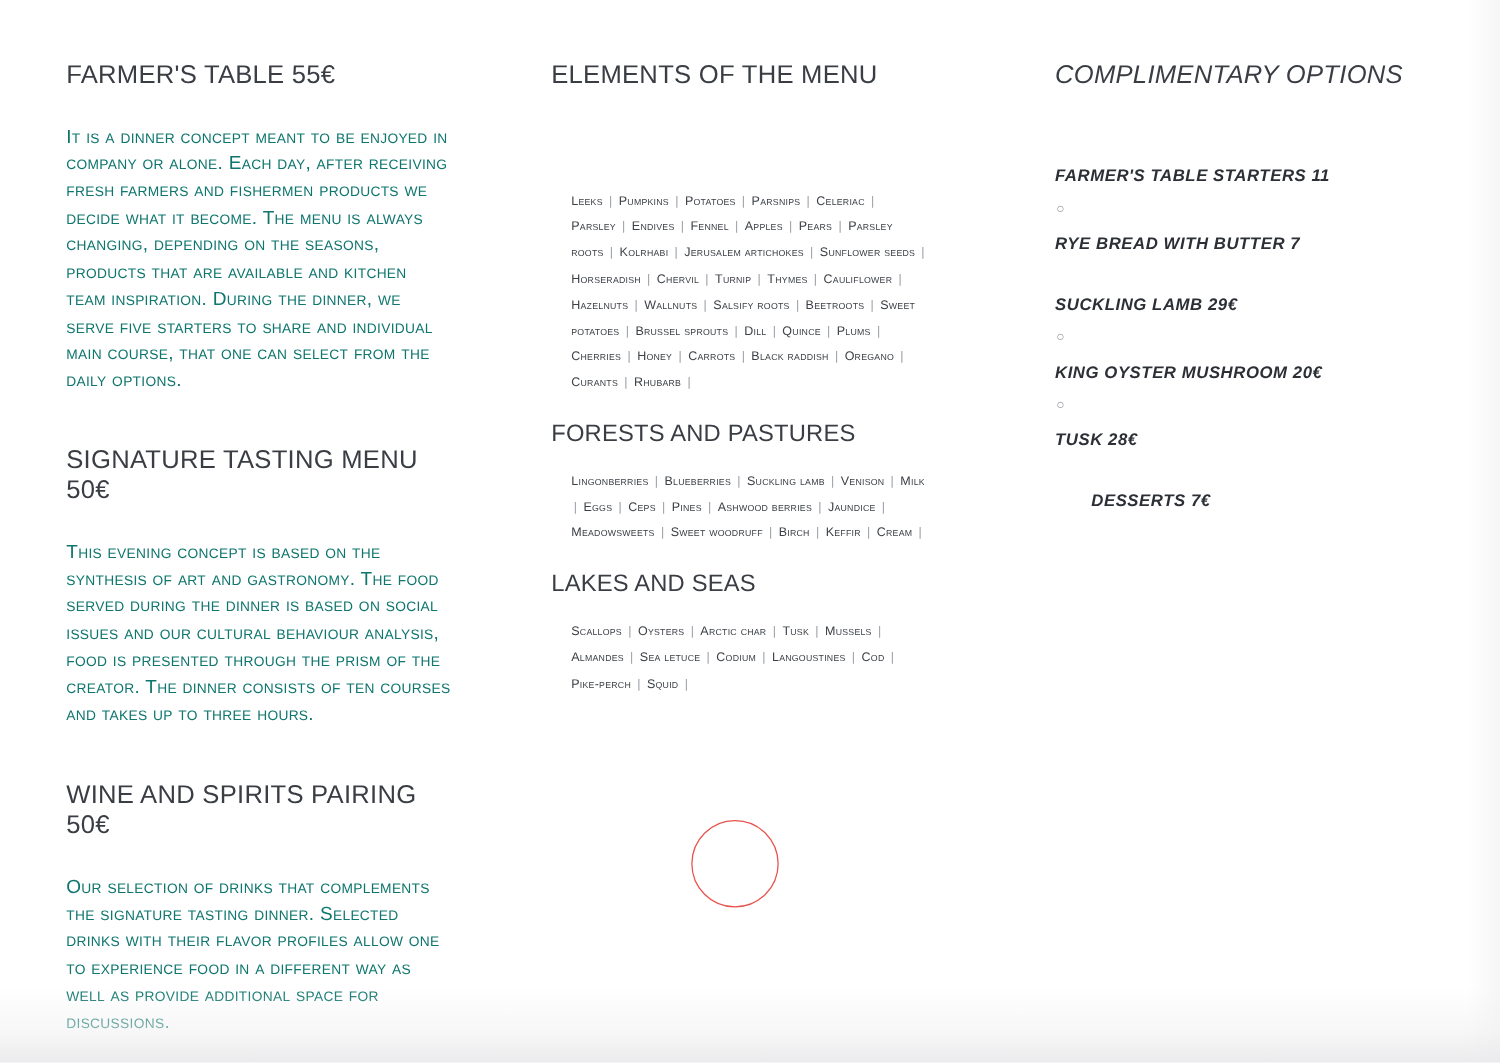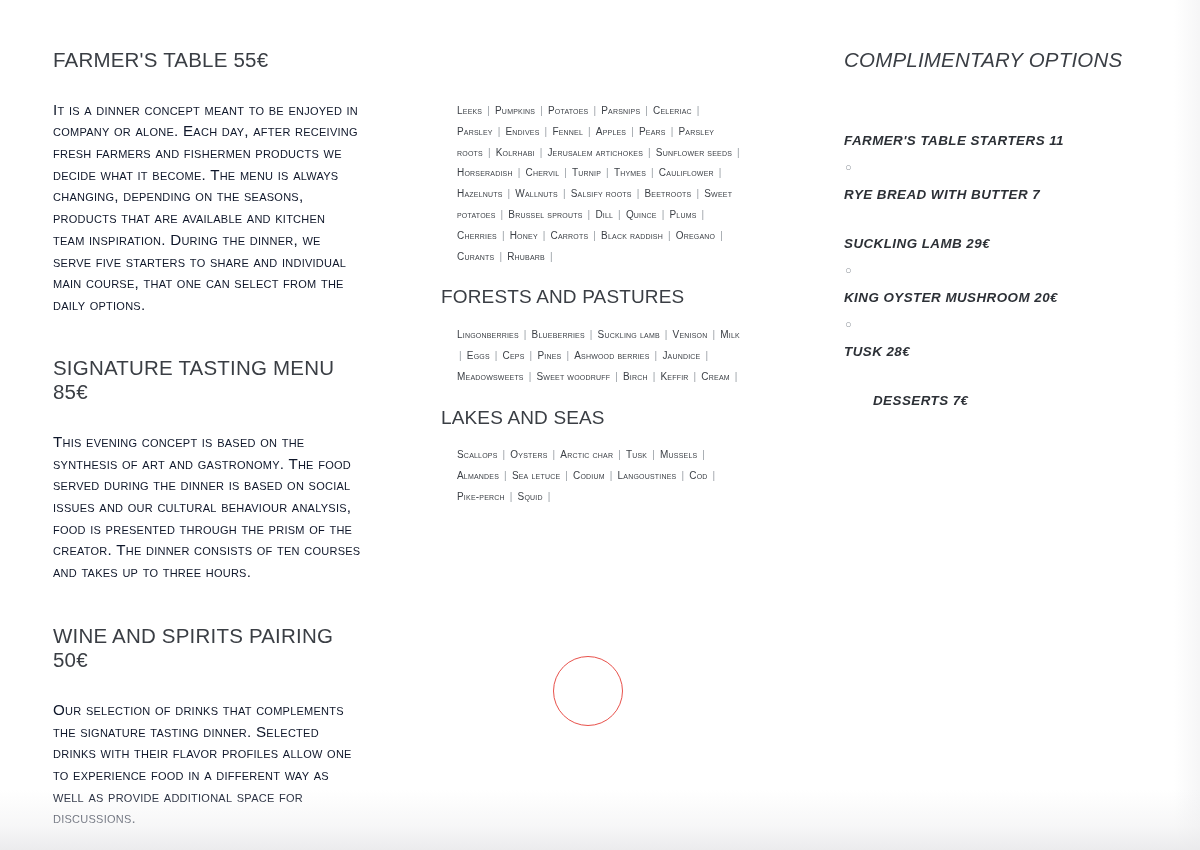--- a/index.html
+++ b/index.html
@@ -64,21 +64,21 @@
     color: #3a3e44;
     margin: 0 0 12px 0;
     line-height: 1.2;
   }
 
   .body-text {
     font-variant: small-caps;
     font-size: 15.2px;
     line-height: 21.7px;
     letter-spacing: 0.25px;
-    color: #0f172a;
+    color: #0f766e;
     margin: 0;
   }
 
   .tag-list {
     font-variant: small-caps;
     font-size: 10px;
     line-height: 20.8px;
     letter-spacing: 0.2px;
     color: #3c4046;
     margin: 16px;
@@ -141,35 +141,36 @@
   <div class="col col-left">
 
     <div class="lc-block">
       <h2 class="col-title">FARMER'S TABLE 55€</h2>
       <p class="body-text">It is a dinner concept meant to be enjoyed in company or alone. Each day, after receiving fresh farmers and fishermen products we decide what it become. The menu is always changing, depending on the seasons, products that are available and kitchen team inspiration. During the dinner, we serve five starters to share and individual main course, that one can select from the daily options.</p>
     </div>
 
     <div class="lc-gap-1"></div>
 
     <div class="lc-block">
-      <h2 class="col-title">SIGNATURE TASTING MENU 85€</h2>
+      <h2 class="col-title">SIGNATURE TASTING MENU 50€</h2>
       <p class="body-text">This evening concept is based on the synthesis of art and gastronomy. The food served during the dinner is based on social issues and our cultural behaviour analysis, food is presented through the prism of the creator. The dinner consists of ten courses and takes up to three hours.</p>
     </div>
 
     <div class="lc-gap-2"></div>
 
     <div class="lc-block">
       <h2 class="col-title">WINE AND SPIRITS PAIRING 50€</h2>
       <p class="body-text">Our selection of drinks that complements the signature tasting dinner. Selected drinks with their flavor profiles  allow one to experience food in a different way as well as provide additional space for discussions.</p>
     </div>
 
   </div>
 
   <div class="col col-mid">
 
+    <h2 class="col-title">ELEMENTS OF THE MENU</h2>
 
     <div class="mid-head-gap"></div>
 
     <div class="mid-sec">
       <p class="tag-list"><span>Leeks </span><span class="sep">| </span><span>Pumpkins </span><span class="sep">| </span><span>Potatoes </span><span class="sep">| </span><span>Parsnips </span><span class="sep">| </span><span>Celeriac </span><span class="sep">| </span><span>Parsley </span><span class="sep">| </span><span>Endives </span><span class="sep">| </span><span>Fennel </span><span class="sep">| </span><span>Apples </span><span class="sep">| </span><span>Pears </span><span class="sep">| </span><span>Parsley roots </span><span class="sep">| </span><span>Kolrhabi </span><span class="sep">| </span><span>Jerusalem artichokes </span><span class="sep">| </span><span>Sunflower seeds </span><span class="sep">| </span><span>Horseradish </span><span class="sep">| </span><span>Chervil </span><span class="sep">| </span><span>Turnip </span><span class="sep">| </span><span>Thymes </span><span class="sep">| </span><span>Cauliflower </span><span class="sep">| </span><span>Hazelnuts </span><span class="sep">| </span><span>Wallnuts </span><span class="sep">| </span><span>Salsify roots </span><span class="sep">| </span><span>Beetroots </span><span class="sep">| </span><span>Sweet potatoes </span><span class="sep">| </span><span>Brussel sprouts </span><span class="sep">| </span><span>Dill </span><span class="sep">| </span><span>Quince </span><span class="sep">| </span><span>Plums </span><span class="sep">| </span><span>Cherries </span><span class="sep">| </span><span>Honey </span><span class="sep">| </span><span>Carrots </span><span class="sep">| </span><span>Black raddish </span><span class="sep">| </span><span>Oregano </span><span class="sep">| </span><span>Curants </span><span class="sep">| </span><span>Rhubarb </span><span class="sep">| </span></p>
     </div>
 
     <div class="mid-sec">
       <h3 class="sec-title">FORESTS AND PASTURES</h3>
       <p class="tag-list"><span>Lingonberries </span><span class="sep">| </span><span>Blueberries </span><span class="sep">| </span><span>Suckling lamb </span><span class="sep">| </span><span>Venison </span><span class="sep">| </span><span>Milk </span><span class="sep">| </span><span>Eggs </span><span class="sep">| </span><span>Ceps </span><span class="sep">| </span><span>Pines </span><span class="sep">| </span><span>Ashwood berries </span><span class="sep">| </span><span>Jaundice </span><span class="sep">| </span><span>Meadowsweets </span><span class="sep">| </span><span>Sweet woodruff </span><span class="sep">| </span><span>Birch </span><span class="sep">| </span><span>Keffir </span><span class="sep">| </span><span>Cream </span><span class="sep">| </span></p>

